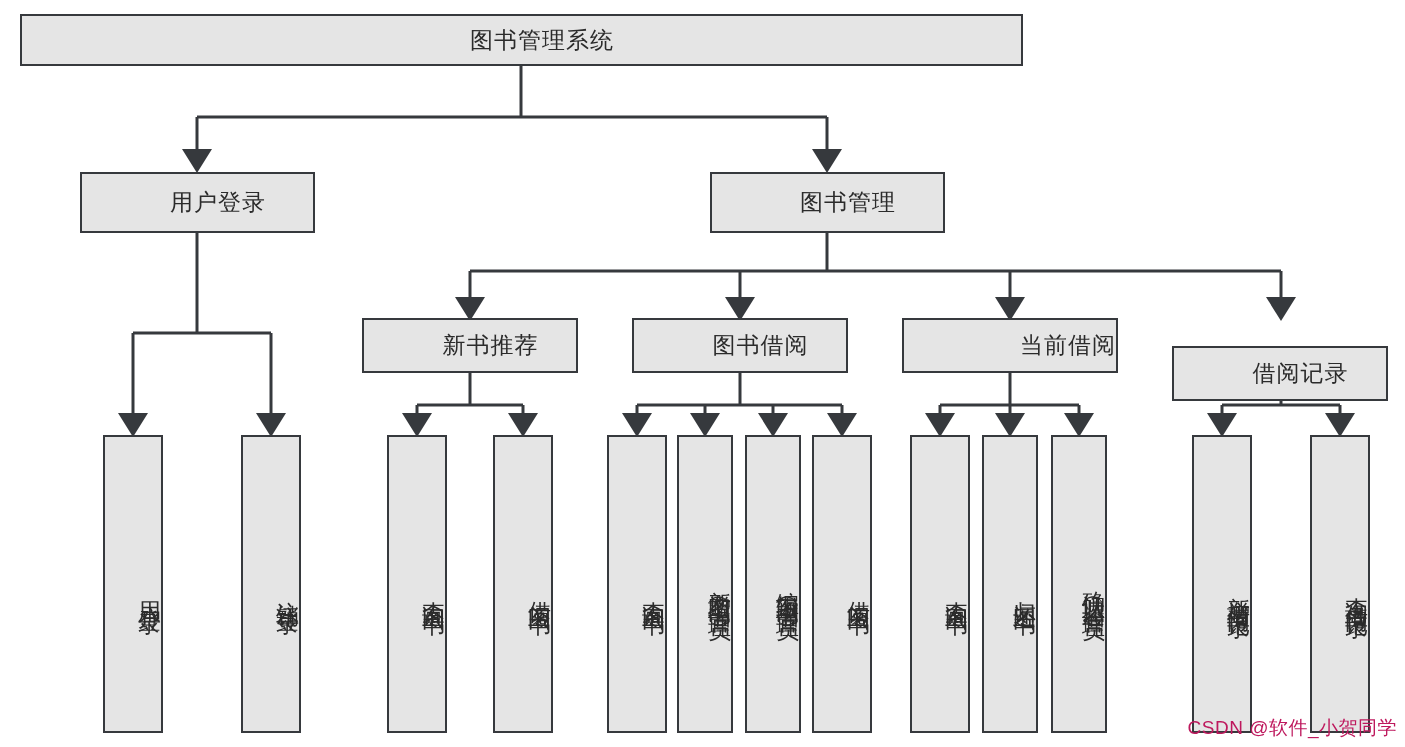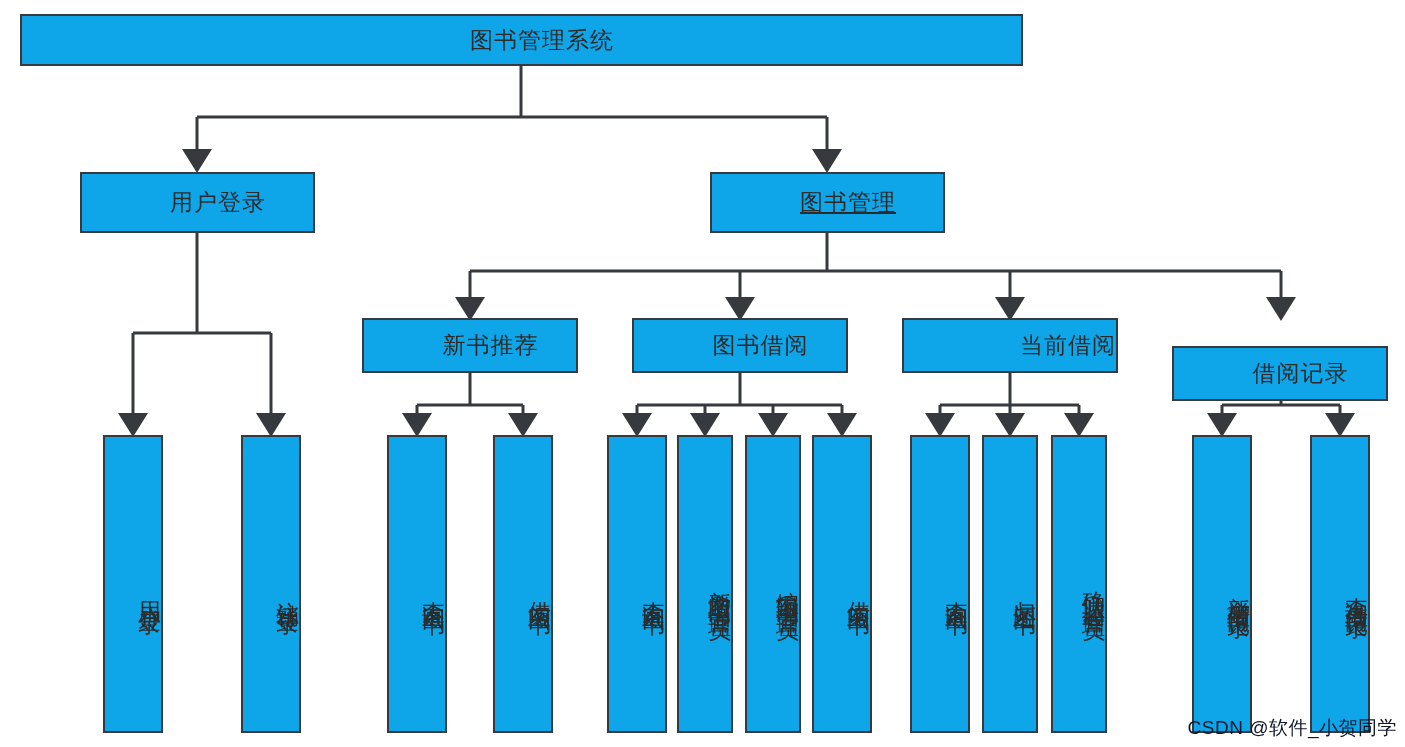--- a/index.html
+++ b/index.html
@@ -9,21 +9,21 @@
     font-family:"Liberation Sans","DejaVu Sans",sans-serif;
     overflow:hidden;
     position:relative;
   }
   #canvas{position:absolute;left:0;top:0;width:1405px;height:747px;}
   svg.lines{position:absolute;left:0;top:0;width:1405px;height:747px;pointer-events:none;}
 
   .node{
     position:absolute;
     box-sizing:border-box;
-    background:#0ea5e9;
+    background:#e5e5e5;
     border:2px solid #36393d;
     display:flex;
     align-items:center;
     justify-content:center;
     color:#2b2b2b;
     padding-left:41px;
   }
   .node.h{
     font-size:23px;
     letter-spacing:1px;
@@ -42,21 +42,21 @@
     writing-mode:vertical-rl;
     text-orientation:upright;
     display:block;
     white-space:nowrap;
   }
   .watermark{
     position:absolute;
     right:8px;
     bottom:6px;
     font-size:19px;
-    color:#0f172a;
+    color:#be185d;
     white-space:nowrap;
     letter-spacing:0.5px;
   }
 </style>
 </head>
 <body>
 
 <div id="canvas">
 
   <svg class="lines" viewBox="0 0 1405 747">
@@ -110,21 +110,21 @@
     </g>
   </svg>
 
   <div class="node h" style="left:20px;top:14px;width:1003px;height:52px;">
     <span class="lbl">图书管理系统</span>
   </div>
 
   <div class="node h" style="left:80px;top:172px;width:235px;height:61px;">
     <span class="lbl">用户登录</span>
   </div>
-  <div class="node h" style="left:710px;top:172px;width:235px;height:61px;text-decoration:underline;">
+  <div class="node h" style="left:710px;top:172px;width:235px;height:61px;">
     <span class="lbl">图书管理</span>
   </div>
 
   <div class="node h" style="left:632px;top:318px;width:216px;height:55px;">
     <span class="lbl">图书借阅</span>
   </div>
   <div class="node h" style="left:362px;top:318px;width:216px;height:55px;">
     <span class="lbl">新书推荐</span>
   </div>
   <div class="node h" style="left:902px;top:318px;width:216px;height:55px;justify-content:flex-end;">

